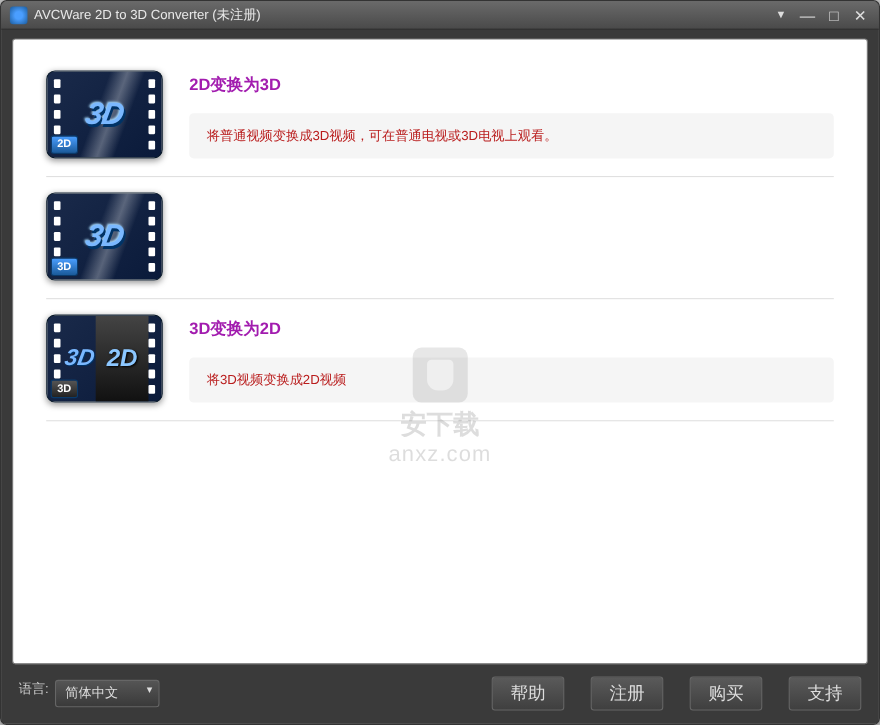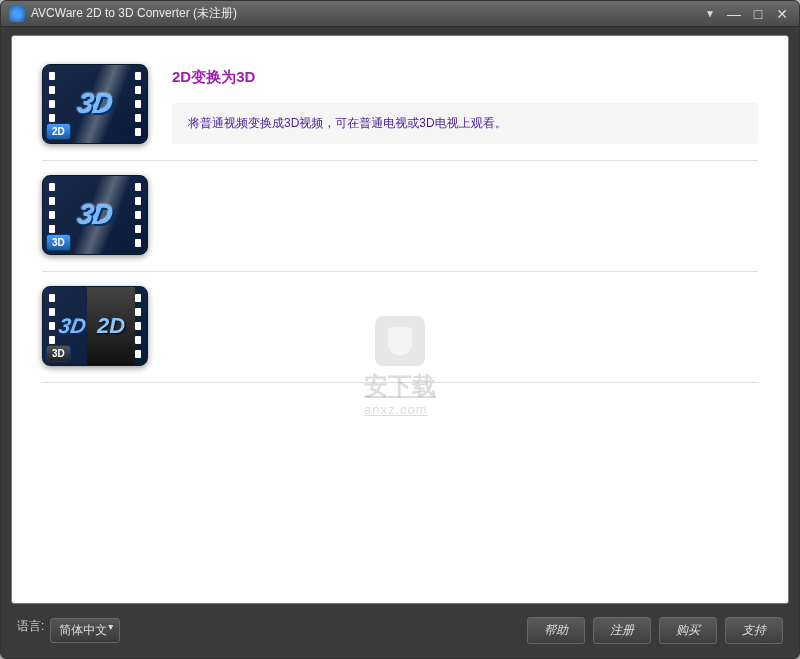--- a/index.html
+++ b/index.html
@@ -178,36 +178,36 @@
       font-size: 15px;
       font-weight: bold;
       color: #a21caf;
       margin-bottom: 16px;
     }
     .option-desc {
       background: #f5f5f5;
       border-radius: 4px;
       padding: 12px 16px;
       font-size: 12px;
-      color: #4c1d95;
+      color: #b91c1c;
     }
     .divider {
       border: none;
       border-top: 1px solid #e0e0e0;
       margin: 0 0 14px 0;
     }
     .watermark {
       position: absolute;
       top: 280px;
       left: 50%;
       transform: translateX(-50%);
+      text-align: center;
       color: rgba(120,120,120,0.25);
       pointer-events: none;
       z-index: 10;
-      text-decoration: underline;
     }
     .watermark-icon {
       width: 50px;
       height: 50px;
       background: rgba(120,120,120,0.18);
       border-radius: 8px;
       margin: 0 auto 4px;
       display: flex;
       align-items: center;
       justify-content: center;
@@ -216,65 +216,64 @@
       width: 24px;
       height: 28px;
       background: rgba(255,255,255,0.5);
       border-radius: 4px 4px 10px 10px;
     }
     .watermark-cn {
       font-size: 24px;
       font-weight: bold;
     }
     .watermark-url {
-      font-size: 13px;
+      font-size: 20px;
       letter-spacing: 1px;
     }
     .footer {
       height: 40px;
       margin: 0 10px 8px 10px;
       display: flex;
       align-items: center;
       padding: 0 6px;
     }
     .lang-section {
       display: flex;
       align-items: flex-start;
       gap: 6px;
       color: #ccc;
       font-size: 12px;
     }
     .lang-select {
       background: linear-gradient(to bottom, #555, #3a3a3a);
       border: 1px solid #666;
       color: #ddd;
-      padding: 3px 12px 3px 8px;
+      padding: 3px 37px 3px 8px;
       border-radius: 3px;
       font-size: 12px;
       position: relative;
       cursor: pointer;
     }
     .lang-select::after {
       content: "▾";
       position: absolute;
       right: 6px;
       top: 2px;
       font-size: 10px;
     }
     .footer-spacer { flex: 1; }
     .footer-btn {
       background: linear-gradient(to bottom, #5a5a5a, #3f3f3f);
       border: 1px solid #666;
       color: #ddd;
       padding: 4px 16px;
       border-radius: 3px;
-      font-size: 12px;
-      margin-left: 8px;
+      font-size: 16px;
+      margin-left: 24px;
       cursor: pointer;
-      font-style: italic;
     }
   </style>
 </head>
 <body>
 
 <div class="window">
   <div class="titlebar">
     <span class="app-icon"></span>
     <span class="title">AVCWare 2D to 3D Converter (未注册)</span>
     <div class="window-controls">
@@ -352,20 +351,24 @@
           </div>
         <div class="film-strip right">
             <div class="hole"></div>
             <div class="hole"></div>
             <div class="hole"></div>
             <div class="hole"></div>
             <div class="hole"></div>
           </div>
         <div class="icon-badge dark">3D</div>
       </div>
+      <div class="option-text">
+        <div class="option-title">3D变换为2D</div>
+        <div class="option-desc">将3D视频变换成2D视频</div>
+      </div>
     </div>
     <hr class="divider">
 
     <div class="watermark">
       <div class="watermark-icon">
           <div class="watermark-shield"></div>
         </div>
       <div class="watermark-cn">安下载</div>
       <div class="watermark-url">anxz.com</div>
     </div>

